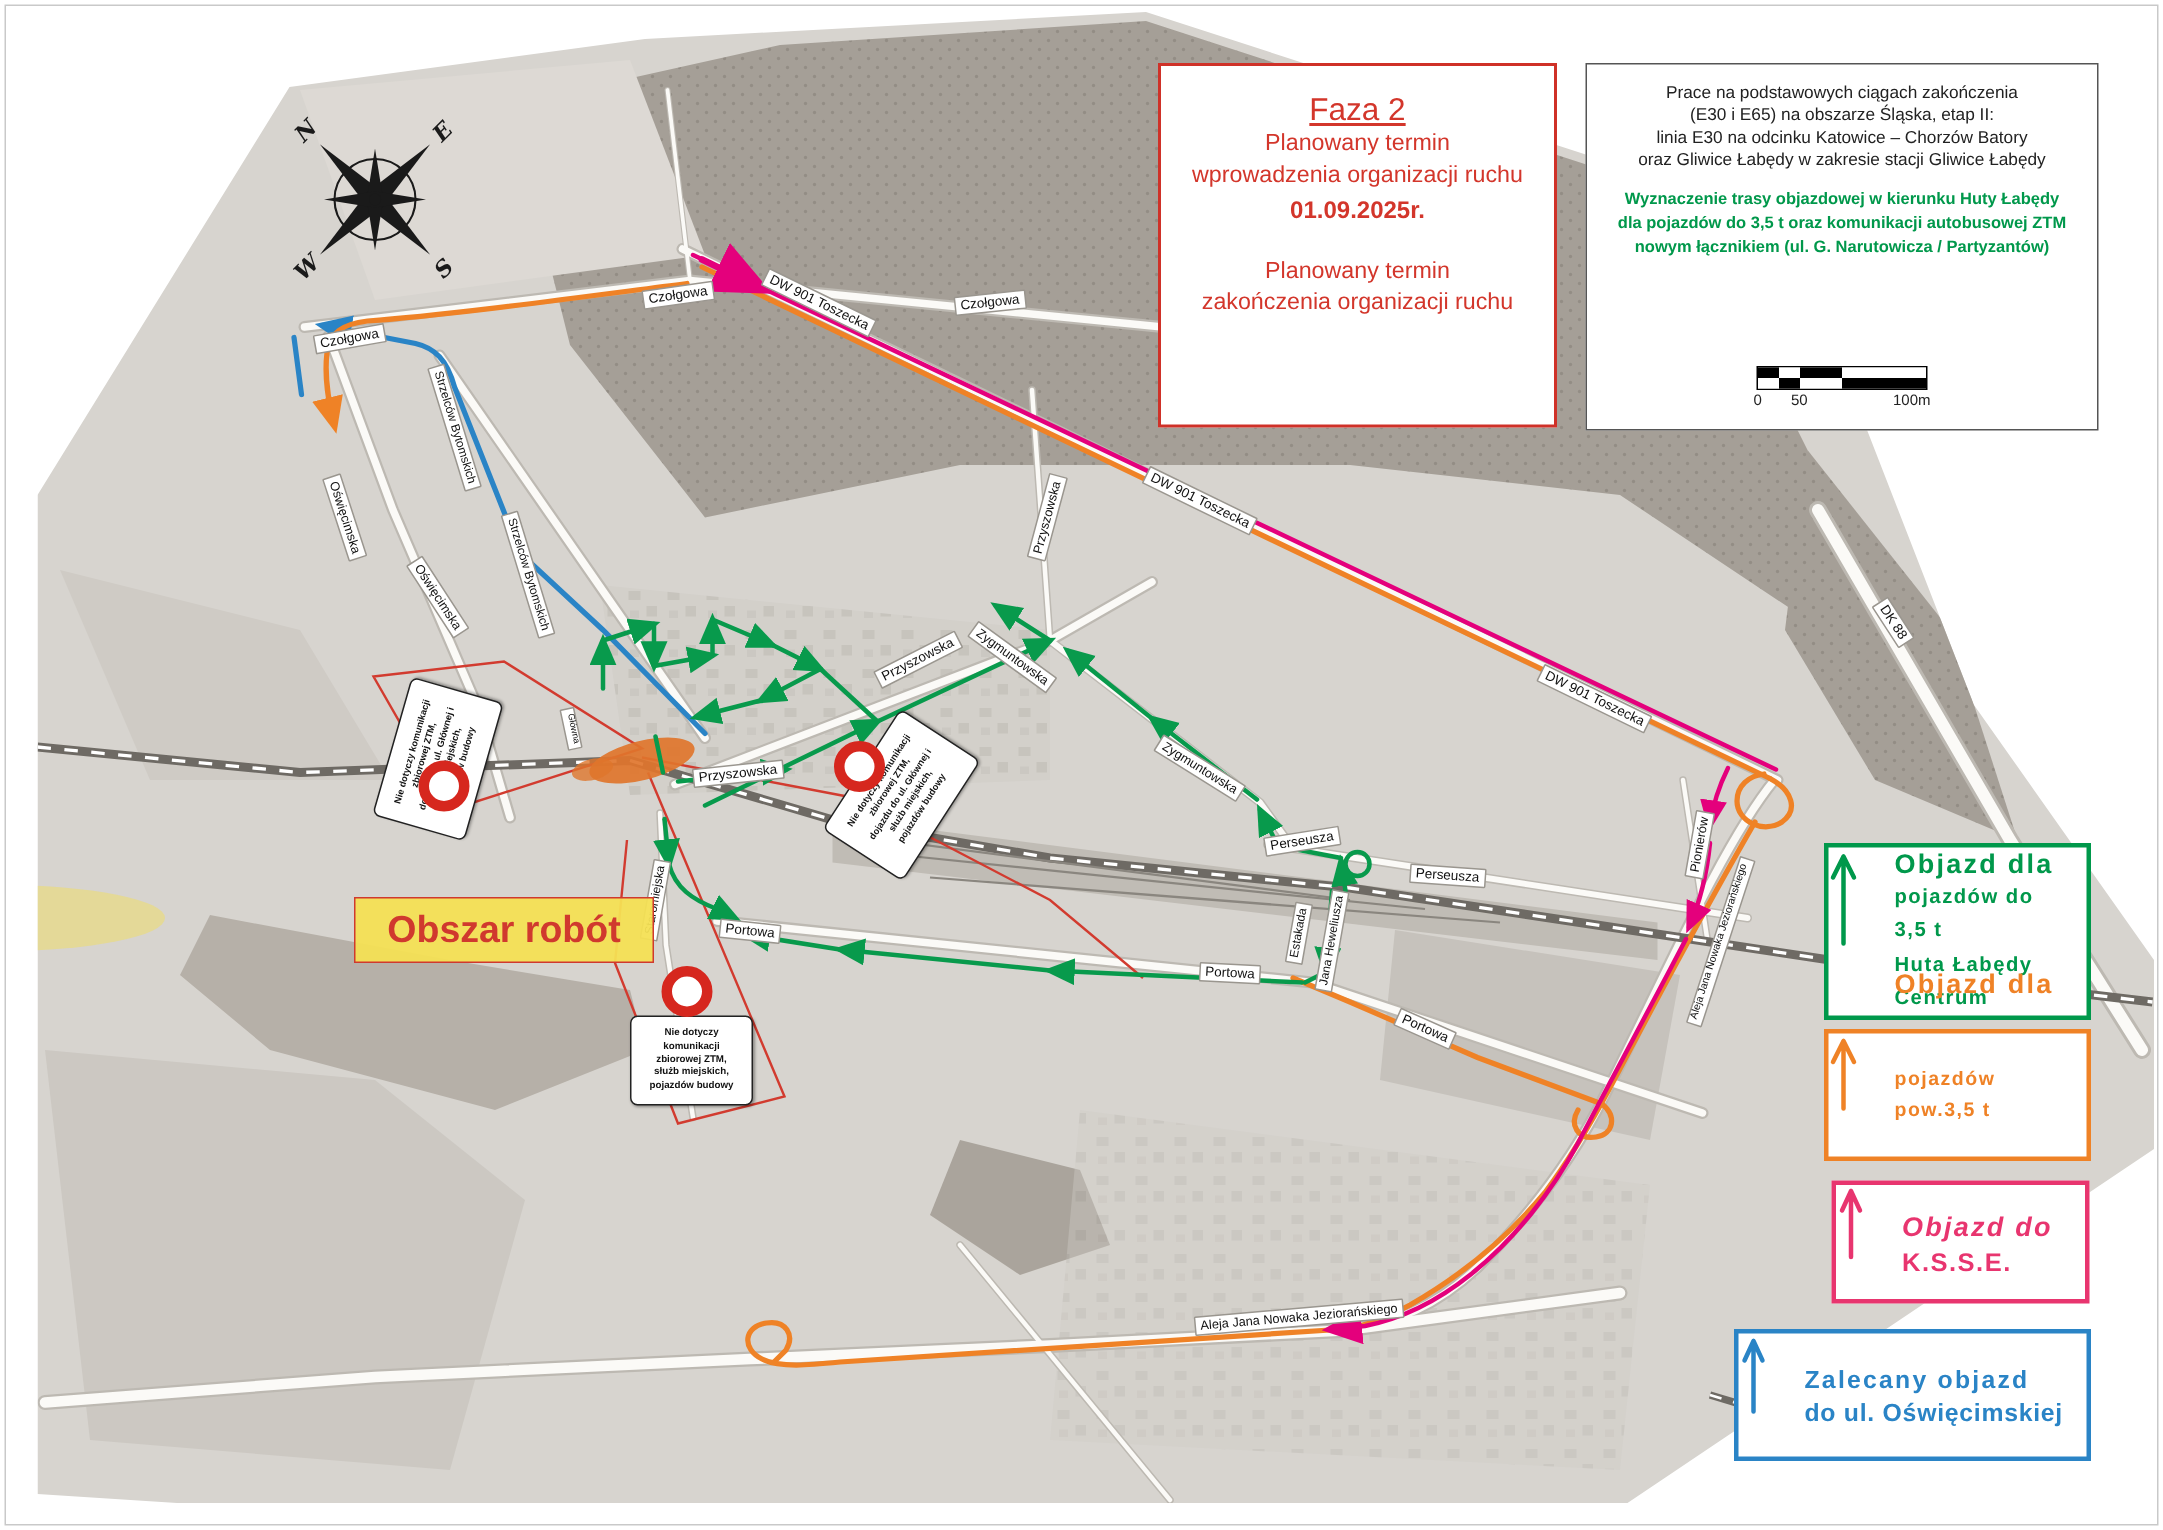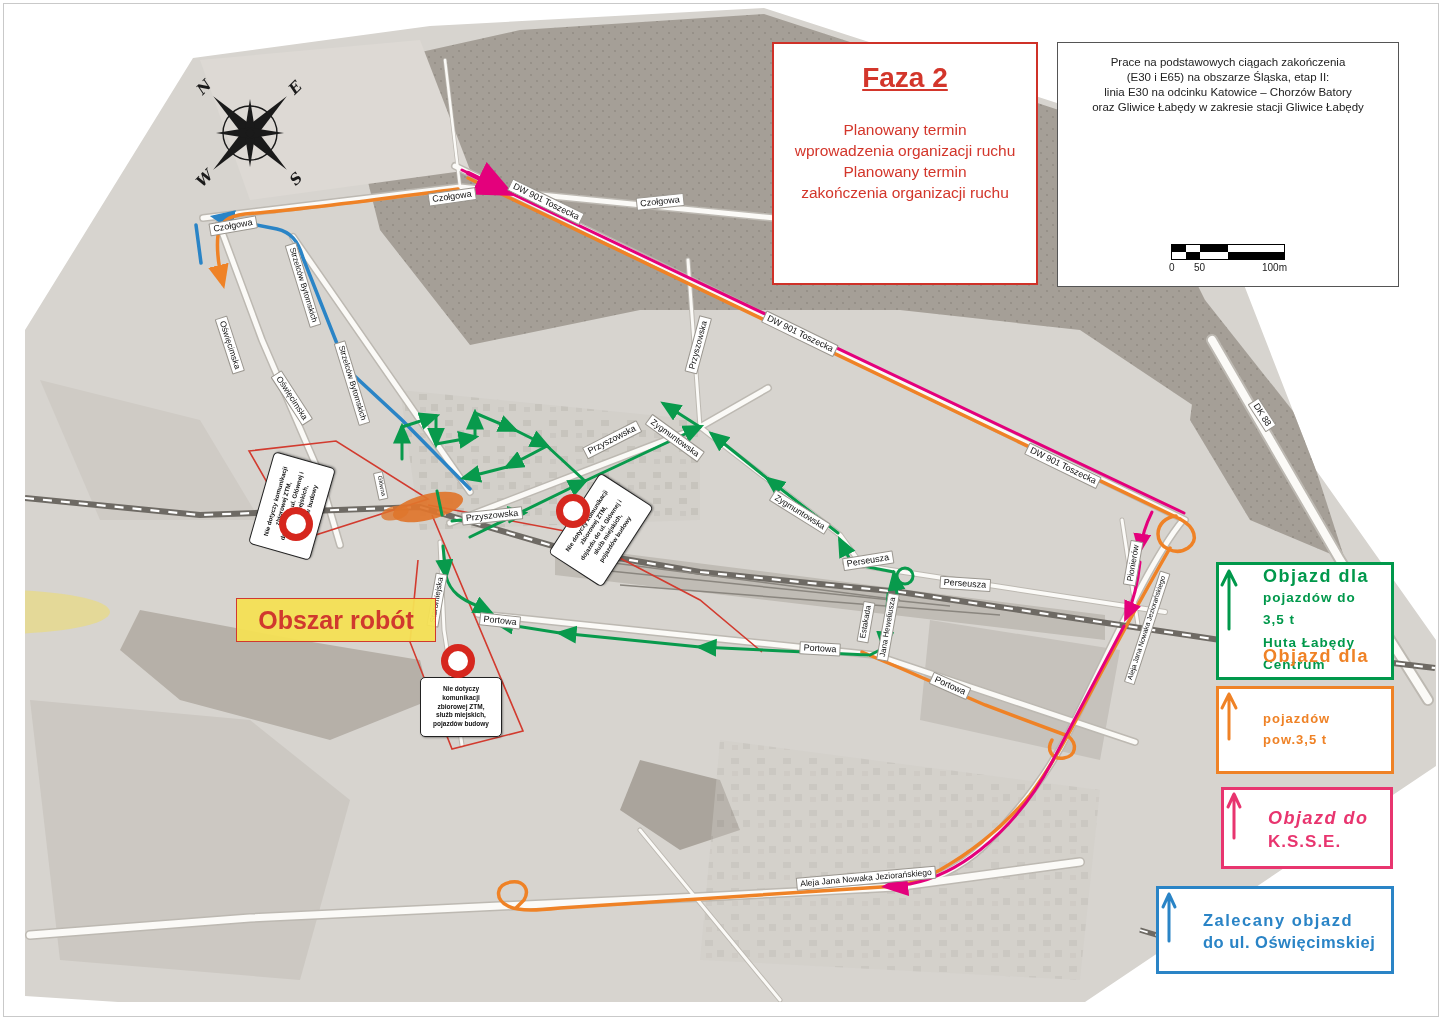--- a/index.html
+++ b/index.html
@@ -28,21 +28,21 @@
     background:#fff;border:7px solid #d6271e;transform:translate(-50%,-50%);}
 
   
   #work-label{position:absolute;left:236px;top:598px;width:198px;height:42px;
     background:rgba(244,224,84,.95);border:1.5px solid #d0392e;color:#d0392e;
     font-size:25px;font-weight:bold;display:flex;align-items:center;justify-content:center;}
 
   
   #faza-box{position:absolute;left:772px;top:42px;width:266px;height:243px;background:#fff;
     border:2px solid #cf3128;color:#d3362b;text-align:center;box-sizing:border-box;padding-top:18px;}
-  #faza-box .ttl{font-size:28px;font-weight:bold;text-decoration:underline;margin-bottom:26px;}
+  #faza-box .ttl{font-size:21px;font-weight:normal;text-decoration:underline;}
   #faza-box .ln{font-size:15.5px;line-height:1.35;}
   #faza-box .dt{font-size:16px;font-weight:bold;line-height:1.6;margin-bottom:18px;}
 
   
   #info-box{position:absolute;left:1057px;top:42px;width:342px;height:245px;background:#fff;
     border:1px solid #555;box-sizing:border-box;padding-top:12px;text-align:center;}
   #info-box .blk{font-size:11.5px;color:#222;line-height:1.3;}
   #info-box .red{font-size:11.5px;font-weight:bold;color:#e03a2f;line-height:1.45;margin-top:11px;}
   #info-box .grn{font-size:11px;font-weight:bold;color:#00984b;line-height:1.45;margin-top:11px;}
   #scale-bar{position:absolute;left:50%;transform:translateX(-50%);bottom:12px;width:130px;}
@@ -313,30 +313,36 @@
       <div class="no-entry" style="left: 458px; top: 661px;"></div>
     </div>
 
   <div id="work-label">Obszar robót</div>
 </div>
 
 <div id="faza-box">
   <div class="ttl">Faza 2</div>
   <div class="ln">Planowany termin</div>
   <div class="ln">wprowadzenia organizacji ruchu</div>
+  <div class="dt">01.09.2025r.</div>
   <div class="ln">Planowany termin</div>
   <div class="ln">zakończenia organizacji ruchu</div>
 </div>
 
 <div id="info-box">
   <div class="blk">
       <div>Prace na podstawowych ciągach zakończenia</div>
       <div>(E30 i E65) na obszarze Śląska, etap II:</div>
       <div>linia E30 na odcinku Katowice – Chorzów Batory</div>
       <div>oraz Gliwice Łabędy w zakresie stacji Gliwice Łabędy</div>
+    </div>
+  <div class="grn">
+      <div>Wyznaczenie trasy objazdowej w kierunku Huty Łabędy</div>
+      <div>dla pojazdów do 3,5 t oraz komunikacji autobusowej ZTM</div>
+      <div>nowym łącznikiem (ul. G. Narutowicza / Partyzantów)</div>
     </div>
   <div id="scale-bar">
     <div class="sb-rows">
       <div class="sb-row">
         <div class="sb-c" style="width:14px;background:#000"></div>
         <div class="sb-c" style="width:14px;background:#fff"></div>
         <div class="sb-c" style="width:28px;background:#000"></div>
         <div class="sb-c" style="width:56px;background:#fff"></div>
       </div>
       <div class="sb-row">

